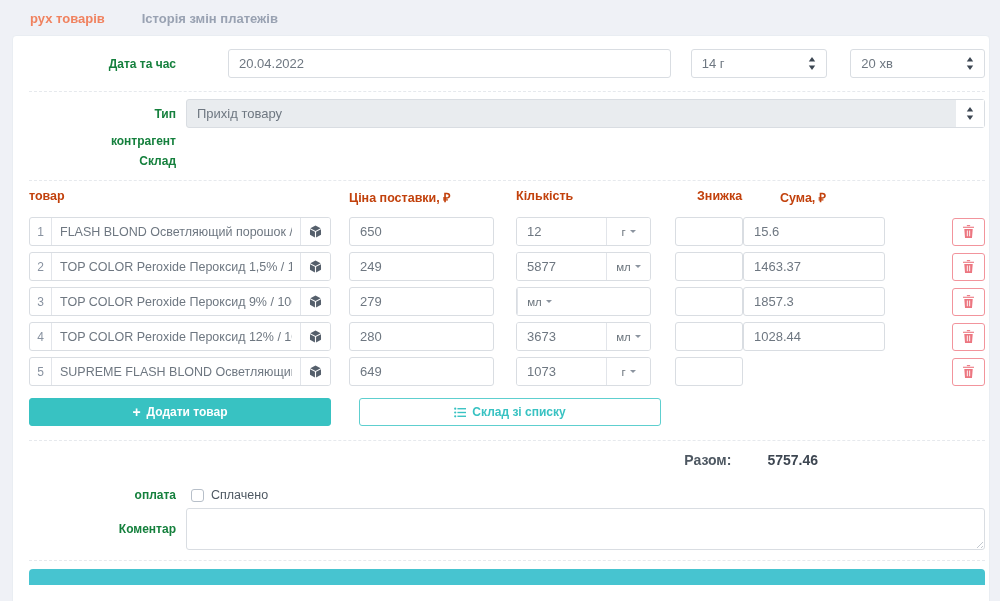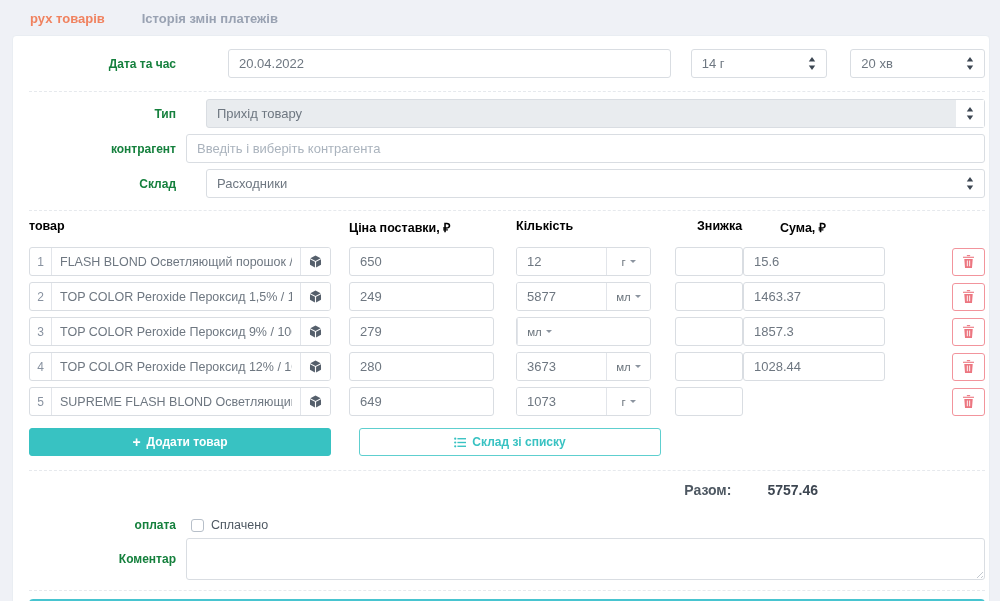--- a/index.html
+++ b/index.html
@@ -39,30 +39,30 @@
     width: 147px; flex: none;
     text-align: right; margin-right: 10px;
     font-size: 12px; font-weight: 700; color: #15803d;
   }
   .input, .sel {
     height: 29px; border: 1px solid #d9dde2; border-radius: 3px;
     background: #fff; font-family: "Liberation Sans", sans-serif;
     font-size: 13px; color: #6e7781; padding: 0 10px; outline: none;
   }
   .input::placeholder { color: #aab3bd; }
-  .sel { display: flex; align-items: center; justify-content: space-between; cursor: pointer; margin-left: 20px; }
+  .sel { display: flex; align-items: center; justify-content: space-between; cursor: pointer; }
   .sel.disabled { background: #e9ecef; padding-right: 0; }
   .arrow-pane { width: 28px; height: 27px; background: #fff; display: flex; align-items: center; justify-content: center; flex: none; }
   .w-date { width: 470px; margin-left: 42px; }
   .w-hour { width: 144px; margin-left: 20px; }
   .w-min  { width: 142px; margin-left: 23px; }
   .full { flex: 1; }
 
   
-  .thead { display: flex; margin: 8px 0 11px 0; font-size: 12.5px; font-weight: 700; color: #000000; }
+  .thead { display: flex; margin: 8px 0 11px 0; font-size: 12.5px; font-weight: 700; color: #c2410c; }
   .h-product { width: 320px; }
   .h-price   { width: 167px; }
   .h-qty     { width: 181px; }
   .h-disc    { width: 83px; }
   .h-sum     { width: 142px; }
 
   .prow { display: flex; align-items: center; margin-bottom: 6px; }
   .pgroup {
     width: 302px; height: 29px; border: 1px solid #d9dde2; border-radius: 3px;
     display: flex; align-items: center; overflow: hidden; flex: none;
@@ -164,34 +164,24 @@
           <svg width="8" height="13" viewBox="0 0 8 13">
               <path fill="#3c4652" d="M4 0 7.2 4.4H.8z"></path>
               <path fill="#3c4652" d="M4 13 .8 8.6h6.4z"></path>
             </svg>
         </span>
       </div>
     </div>
 
     <div class="form-row">
       <div class="flabel">контрагент</div>
-      <input class="input full" type="text" placeholder="Введіть і виберіть контрагента" style="">
     </div>
 
     <div class="form-row">
       <div class="flabel">Склад</div>
-      <div class="sel full">
-        <span>Расходники</span>
-        <span>
-          <svg width="8" height="13" viewBox="0 0 8 13">
-              <path fill="#3c4652" d="M4 0 7.2 4.4H.8z"></path>
-              <path fill="#3c4652" d="M4 13 .8 8.6h6.4z"></path>
-            </svg>
-        </span>
-      </div>
     </div>
 
     <div class="dotted dv2"></div>
 
     <div class="thead">
       <div class="h-product">товар</div>
       <div class="h-price">Ціна поставки, ₽</div>
       <div class="h-qty">Кількість</div>
       <div class="h-disc">Знижка</div>
       <div class="h-sum">Сума, ₽</div>

